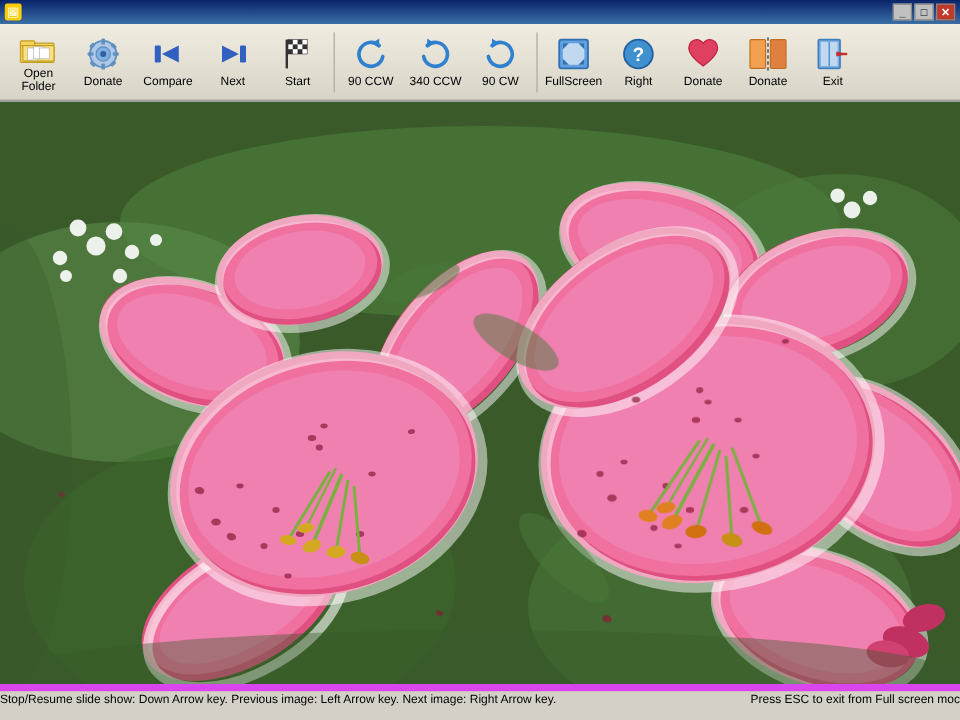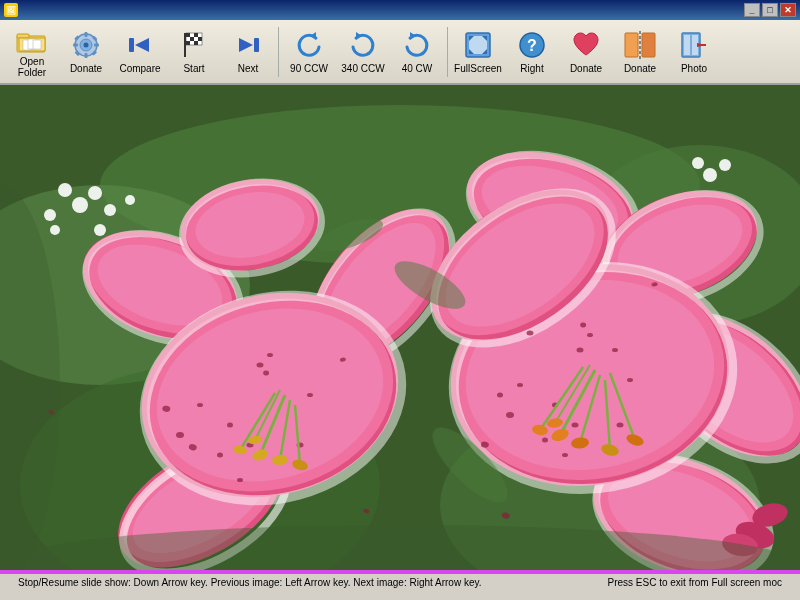--- a/index.html
+++ b/index.html
@@ -103,25 +103,25 @@
       width: 800px;
       height: 485px;
       overflow: hidden;
       position: relative;
       background: #000;
     }
 
     
     .status-bar {
       background: #d4d0c8;
-      border-top: 4px solid #d946ef;
+      border-top: 6px solid #d946ef;
       height: 20px;
       display: flex;
       align-items: center;
-      padding: 0 18px;
+      padding: 0 0;
       justify-content: space-between;
       font-size: 10px;
       text-align: right;
     }
     .status-left { color: #000; }
     .status-right { color: #000; }
 
     
     .flower-svg-container {
       position: absolute;
@@ -185,45 +185,45 @@
         <rect x="4" y="8" width="5" height="14" rx="1" fill="#3060c0"></rect>
         <polygon points="24,8 10,15 24,22" fill="#3060c0"></polygon>
       </svg>
     </div>
     <span class="btn-label">Compare</span>
   </div>
 
   <div class="toolbar-btn">
     <div class="icon-area">
       <svg width="30" height="30" viewBox="0 0 30 30">
+        <rect x="21" y="8" width="5" height="14" rx="1" fill="#3060c0"></rect>
+        <polygon points="6,8 20,15 6,22" fill="#3060c0"></polygon>
+      </svg>
+    </div>
+    <span class="btn-label">Next</span>
+  </div>
+
+  <div class="toolbar-btn">
+    <div class="icon-area">
+      <svg width="30" height="30" viewBox="0 0 30 30">
 
         <rect x="5" y="3" width="2" height="24" fill="#333"></rect>
         <rect x="7" y="3" width="16" height="12" fill="white" stroke="#333" stroke-width="0.5"></rect>
 
         <rect x="7" y="3" width="4" height="4" fill="#333"></rect>
         <rect x="15" y="3" width="4" height="4" fill="#333"></rect>
         <rect x="11" y="7" width="4" height="4" fill="#333"></rect>
         <rect x="19" y="7" width="4" height="4" fill="#333"></rect>
         <rect x="7" y="11" width="4" height="4" fill="#333"></rect>
         <rect x="15" y="11" width="4" height="4" fill="#333"></rect>
       </svg>
     </div>
     <span class="btn-label">Start</span>
   </div>
 
-  <div class="toolbar-btn">
-    <div class="icon-area">
-      <svg width="30" height="30" viewBox="0 0 30 30">
-        <rect x="21" y="8" width="5" height="14" rx="1" fill="#3060c0"></rect>
-        <polygon points="6,8 20,15 6,22" fill="#3060c0"></polygon>
-      </svg>
-    </div>
-    <span class="btn-label">Next</span>
-  </div>
-
   <div class="toolbar-divider"></div>
 
   <div class="toolbar-btn">
     <div class="icon-area">
       <svg width="30" height="30" viewBox="0 0 30 30">
         <path d="M22 8 A10 10 0 1 0 25 17" fill="none" stroke="#3080d0" stroke-width="3" stroke-linecap="round"></path>
         <polygon points="22,2 22,10 16,6" fill="#3080d0"></polygon>
       </svg>
     </div>
     <span class="btn-label">90 CCW</span>
@@ -239,21 +239,21 @@
     <span class="btn-label">340 CCW</span>
   </div>
 
   <div class="toolbar-btn">
     <div class="icon-area">
       <svg width="30" height="30" viewBox="0 0 30 30">
         <path d="M8 8 A10 10 0 1 1 5 17" fill="none" stroke="#3080d0" stroke-width="3" stroke-linecap="round"></path>
         <polygon points="8,2 8,10 14,6" fill="#3080d0"></polygon>
       </svg>
     </div>
-    <span class="btn-label">40 CW</span>
+    <span class="btn-label">90 CW</span>
   </div>
 
   <div class="toolbar-divider"></div>
 
   <div class="toolbar-btn">
     <div class="icon-area">
       <svg width="30" height="30" viewBox="0 0 30 30">
         <rect x="3" y="3" width="24" height="24" rx="2" fill="#60a0e0" stroke="#3070b0" stroke-width="1.5"></rect>
         <rect x="6" y="6" width="18" height="18" fill="#c0d8f0"></rect>
 
@@ -302,21 +302,21 @@
       <svg width="30" height="30" viewBox="0 0 30 30">
         <rect x="3" y="3" width="18" height="24" rx="1" fill="#80b0e0" stroke="#4080c0" stroke-width="1.5"></rect>
         <rect x="5" y="5" width="14" height="20" fill="#c0d8f0"></rect>
 
         <line x1="12" y1="5" x2="12" y2="25" stroke="#4080c0" stroke-width="1"></line>
 
         <polygon points="18,13 27,15 18,17" fill="#c03030"></polygon>
         <rect x="18" y="14" width="9" height="2" fill="#c03030"></rect>
       </svg>
     </div>
-    <span class="btn-label">Photo</span>
+    <span class="btn-label">Exit</span>
   </div>
 
 </div>
 
 <div class="image-area">
   <svg class="flower-svg-container" viewBox="0 0 800 485" xmlns="http://www.w3.org/2000/svg">
 
     <rect width="800" height="485" fill="#3a5a2a"></rect>
 
     <ellipse cx="400" cy="100" rx="300" ry="80" fill="#4a7a3a" opacity="0.7"></ellipse>

